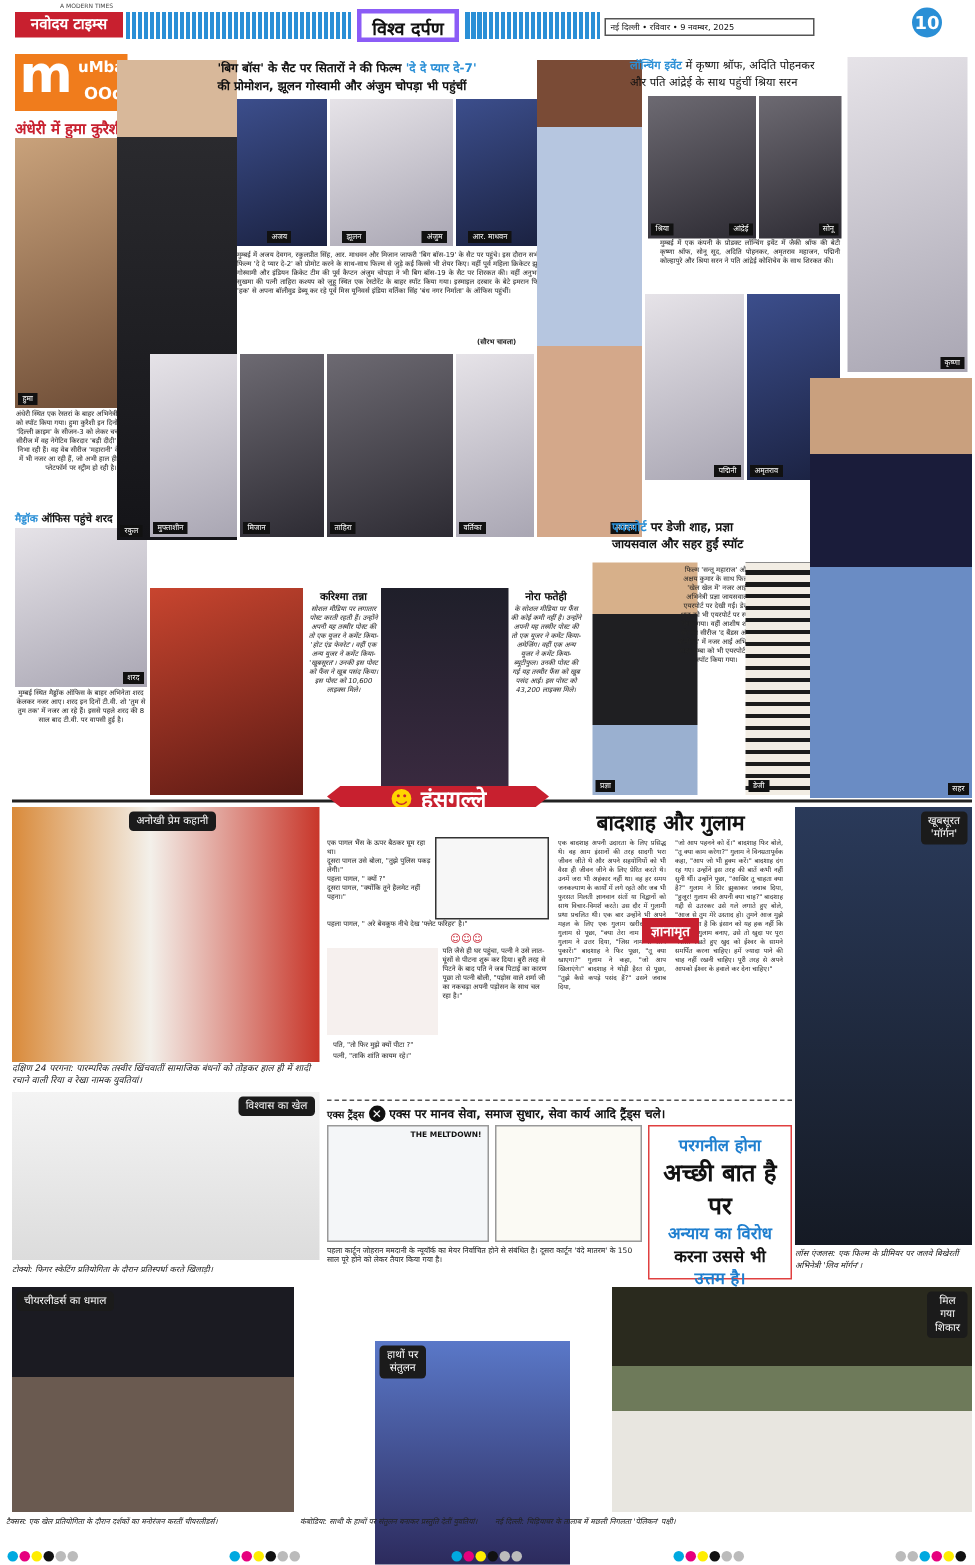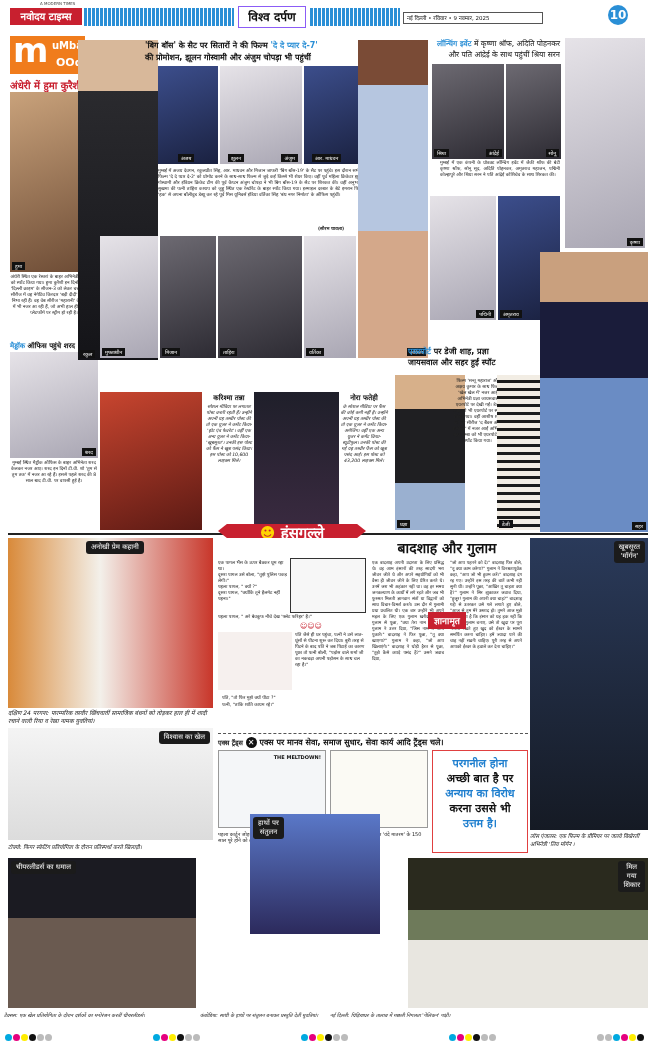--- a/index.html
+++ b/index.html
@@ -22,21 +22,21 @@
 </style>
 </head>
 <body>
 
 <div class="abs" style="left:0;top:0;width:650px;height:32px">
   <div class="abs" style="left:40px;top:1px;font-size:4px;color:#444">A MODERN TIMES</div>
   <div class="abs" style="left:10px;top:8px;width:72px;height:17px;background:#c8202f;color:#fff;font-size:10px;font-weight:bold;text-align:center;line-height:17px">
     <span>नवोदय टाइम्स</span>
   </div>
   <div class="hdr-bar" style="left:84px;width:150px"></div>
-  <div class="abs" style="left:238px;top:6px;width:68px;height:22px;border:1px solid #8b5cf6;background:#fff;text-align:center;font-size:12px;font-weight:bold;line-height:20px">
+  <div class="abs" style="left:238px;top:6px;width:68px;height:22px;border:3px solid #8b5cf6;background:#fff;text-align:center;font-size:12px;font-weight:bold;line-height:20px">
     <span>विश्व दर्पण</span>
   </div>
   <div class="hdr-bar" style="left:310px;width:90px"></div>
   <div class="abs" style="left:403px;top:12px;width:140px;font-size:5.5px;border:1px solid #555;padding:1px 3px;background:#fff">नई दिल्ली • रविवार • 9 नवम्बर, 2025</div>
   <div class="abs" style="left:608px;top:5px;width:20px;height:20px;border-radius:50%;background:#2a8fd6;color:#fff;font-size:12px;font-weight:bold;text-align:center;line-height:20px">
     <span>10</span>
   </div>
 </div>
 
 <div class="abs" style="left:10px;top:36px;width:75px;height:38px;background:#f07c1c;color:#fff">
@@ -88,21 +88,21 @@
     <span class="tag" style="left:2px">ताहिरा</span>
   </div>
 <div class="photo light" style="left:304px;top:236px;width:52px;height:122px">
     <span class="tag" style="left:2px">वर्तिका</span>
   </div>
 
 <div class="photo" style="left:358px;top:40px;width:70px;height:318px;background:linear-gradient(180deg,#7a4b36 0 14%,#b6c6e0 14% 60%,#d4a88a 60%)">
   <span class="tag" style="right:2px">अंकिता</span>
 </div>
 
-<div class="abs" style="left:420px;top:38px;width:140px;font-size:7.5px;line-height:11px;text-align:right">
+<div class="abs" style="left:420px;top:38px;width:140px;font-size:7.5px;line-height:11px;text-align:left">
   <span style="color:#2a8fd6;font-weight:bold">लॉन्चिंग इवेंट</span><span> में कृष्णा श्रॉफ, अदिति पोहनकर</span><br>
   <span>और पति आंद्रेई के साथ पहुंचीं श्रिया सरन</span>
 </div>
 <div class="photo" style="left:432px;top:64px;width:72px;height:95px">
     <span class="tag" style="left:2px">श्रिया</span>
     <span class="tag" style="right:2px">आंद्रेई</span>
   </div>
 <div class="photo" style="left:506px;top:64px;width:55px;height:95px">
     <span class="tag" style="right:2px">सोनू</span>
   </div>
@@ -187,32 +187,32 @@
   <span>एक्स पर मानव सेवा, समाज सुधार, सेवा कार्य आदि ट्रैंड्स चले।</span>
 </div>
 <div class="photo light" style="left:218px;top:750px;width:108px;height:78px;background:#f4f6f8;border:1px solid #999">
   <div class="abs" style="right:4px;top:3px;font-size:5px;font-weight:bold">THE MELTDOWN!</div>
 </div>
 <div class="photo light" style="left:330px;top:750px;width:98px;height:78px;background:#fbfaf4;border:1px solid #999"></div>
 <div class="abs small" style="left:218px;top:831px;width:212px;font-size:5px">पहला कार्टून जोहरान ममदानी के न्यूयॉर्क का मेयर निर्वाचित होने से संबंधित है। दूसरा कार्टून 'वंदे मातरम' के 150 साल पूरे होने को लेकर तैयार किया गया है।</div>
 
 <div class="abs" style="left:432px;top:750px;width:96px;height:103px;border:1.5px solid #e04040;text-align:center;background:#fff;padding-top:4px">
   <div style="color:#1f7fcf;font-size:11px;font-weight:bold">परगनील होना</div>
-  <div style="font-size:11px;font-weight:bold">अच्छी बात है पर</div>
+  <div style="font-size:16px;font-weight:bold">अच्छी बात है पर</div>
   <div style="color:#1f7fcf;font-size:11px;font-weight:bold">अन्याय का विरोध</div>
   <div style="font-size:11px;font-weight:bold">करना उससे भी</div>
   <div style="color:#1f7fcf;font-size:11px;font-weight:bold">उत्तम है।</div>
 </div>
 
 <div class="photo stage" style="left:8px;top:858px;width:188px;height:150px;background:linear-gradient(180deg,#1b1b22 0 40%,#6a5a50 40%)">
   <div class="label-dark" style="left:3px;top:3px">चीयरलीडर्स का धमाल</div>
 </div>
 <div class="abs caption" style="left:4px;top:1011px;width:200px;font-size:5px">टैक्सस: एक खेल प्रतियोगिता के दौरान दर्शकों का मनोरंजन करतीं चीयरलीडर्स।</div>
 
-<div class="photo blue" style="left:250px;top:814px;width:130px;height:120px;background:linear-gradient(180deg,#5a78c8,#2c2a5c)">
+<div class="photo blue" style="left:250px;top:894px;width:130px;height:150px;background:linear-gradient(180deg,#5a78c8,#2c2a5c)">
   <div class="label-dark" style="left:3px;top:3px;text-align:center">
     <div>हाथों पर</div>
     <div>संतुलन</div>
   </div>
 </div>
 <div class="abs caption" style="left:200px;top:1011px;width:130px;font-size:5px">कंबोडिया: साथी के हाथों पर संतुलन बनाकर प्रस्तुति देतीं युवतियां।</div>
 
 <div class="photo green" style="left:408px;top:858px;width:240px;height:150px;background:linear-gradient(180deg,#2a2a1e 0 35%,#6e7a5a 35% 55%,#e8e6e0 55%)">
   <div class="label-dark" style="right:3px;top:3px;text-align:center">
     <div>मिल</div>

